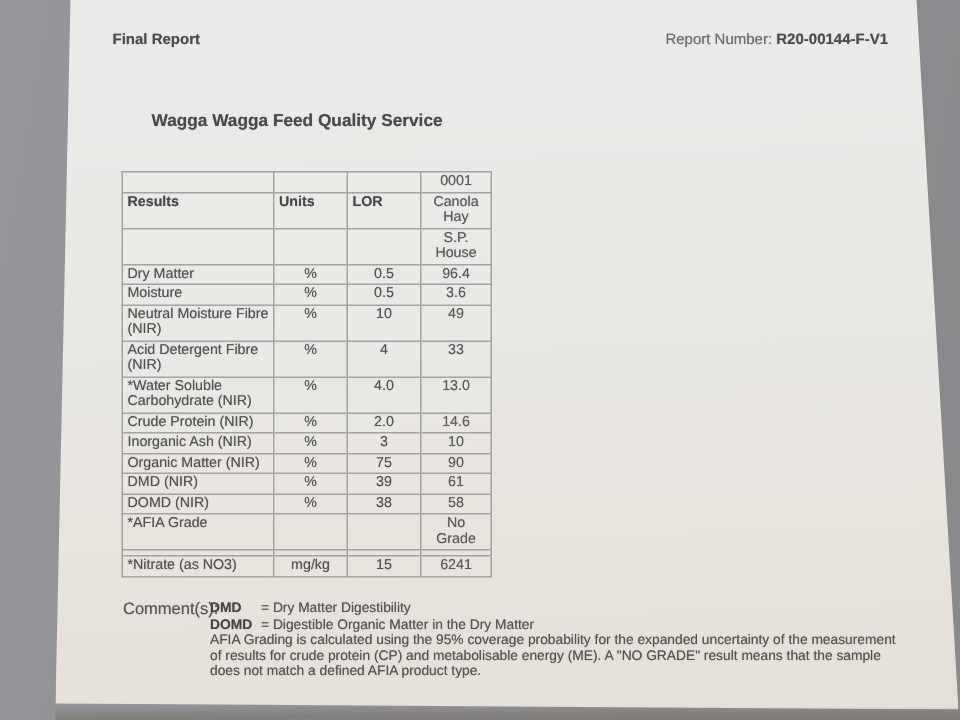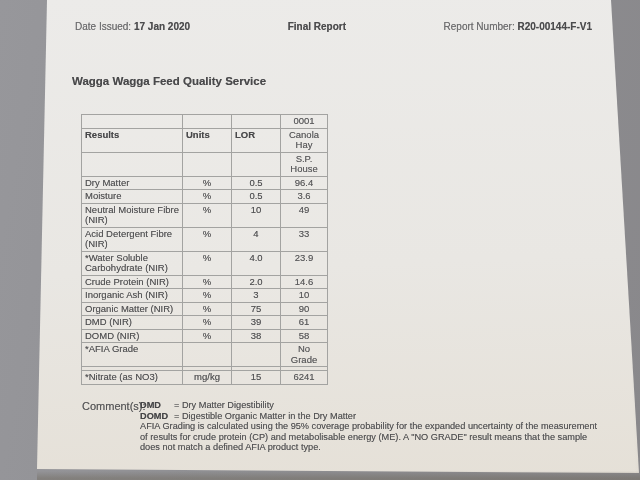--- a/index.html
+++ b/index.html
@@ -25,21 +25,21 @@
 
   
   .topline{
     position:absolute;left:75px;top:21px;width:517px;
     display:flex;justify-content:space-between;align-items:baseline;
     font-size:10px;color:#6e6e70;
   }
   .topline b{color:#4c4c4e;}
   .bold-center{font-weight:bold;color:#4c4c4e;}
 
-  .doc-title{position:absolute;left:72px;top:75px;font-size:11.5px;font-weight:bold;color:#49494b;}
+  .doc-title{position:absolute;left:101px;top:75px;font-size:11.5px;font-weight:bold;color:#49494b;}
   .specimen{position:absolute;left:82px;top:96px;font-size:11.5px;font-weight:bold;color:#49494b;}
 
   
   table.results{
     position:absolute;left:81px;top:114px;border-collapse:collapse;
     font-size:9.5px;line-height:10.5px;color:#525254;padding-left:16px;
   }
   table.results td,table.results th{
     border:1px solid #a3a3a1;padding:1px 3px;vertical-align:top;
     background:rgba(255,255,255,0.06);
@@ -60,21 +60,20 @@
 </head>
 <body>
 
 <div class="stage">
   <div class="paper"></div>
   <div class="table-shadow"></div>
 
   <div class="content">
 
     <div class="topline">
-      <span><span>Date Issued:</span>&nbsp;<b>17 Jan 2020</b></span>
       <span class="bold-center">Final Report</span>
       <span><span>Report Number:</span>&nbsp;<b>R20-00144-F-V1</b></span>
     </div>
 
     <div class="doc-title">Wagga Wagga Feed Quality Service</div>
 
 
     <table class="results">
       <thead>
         <tr>
@@ -118,21 +117,21 @@
           <tr>
             <td class="c-res">Acid Detergent Fibre (NIR)</td>
             <td class="c-units">%</td>
             <td class="c-lor">4</td>
             <td class="c-val">33</td>
           </tr>
           <tr>
             <td class="c-res">*Water Soluble Carbohydrate (NIR)</td>
             <td class="c-units">%</td>
             <td class="c-lor">4.0</td>
-            <td class="c-val">23.9</td>
+            <td class="c-val">13.0</td>
           </tr>
           <tr>
             <td class="c-res">Crude Protein (NIR)</td>
             <td class="c-units">%</td>
             <td class="c-lor">2.0</td>
             <td class="c-val">14.6</td>
           </tr>
           <tr>
             <td class="c-res">Inorganic Ash (NIR)</td>
             <td class="c-units">%</td>

